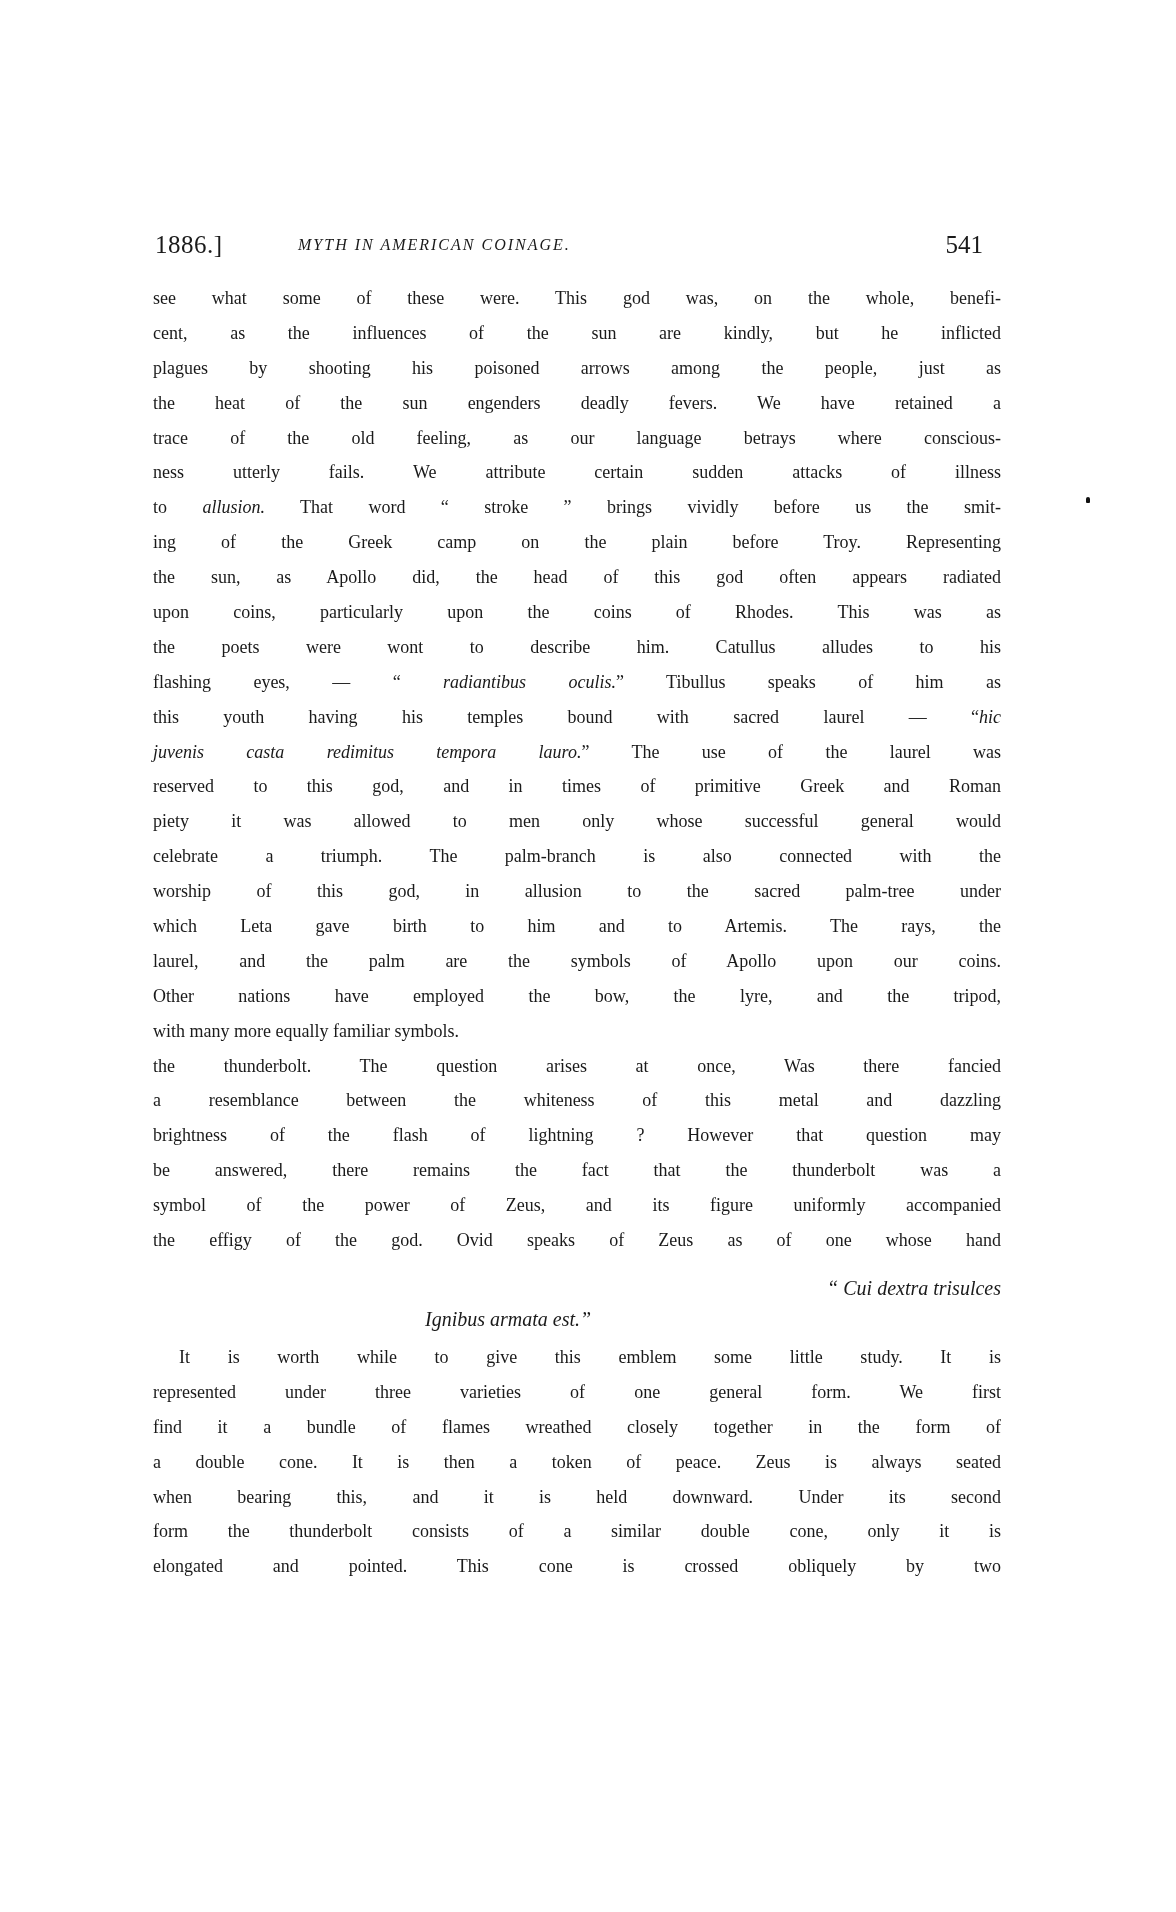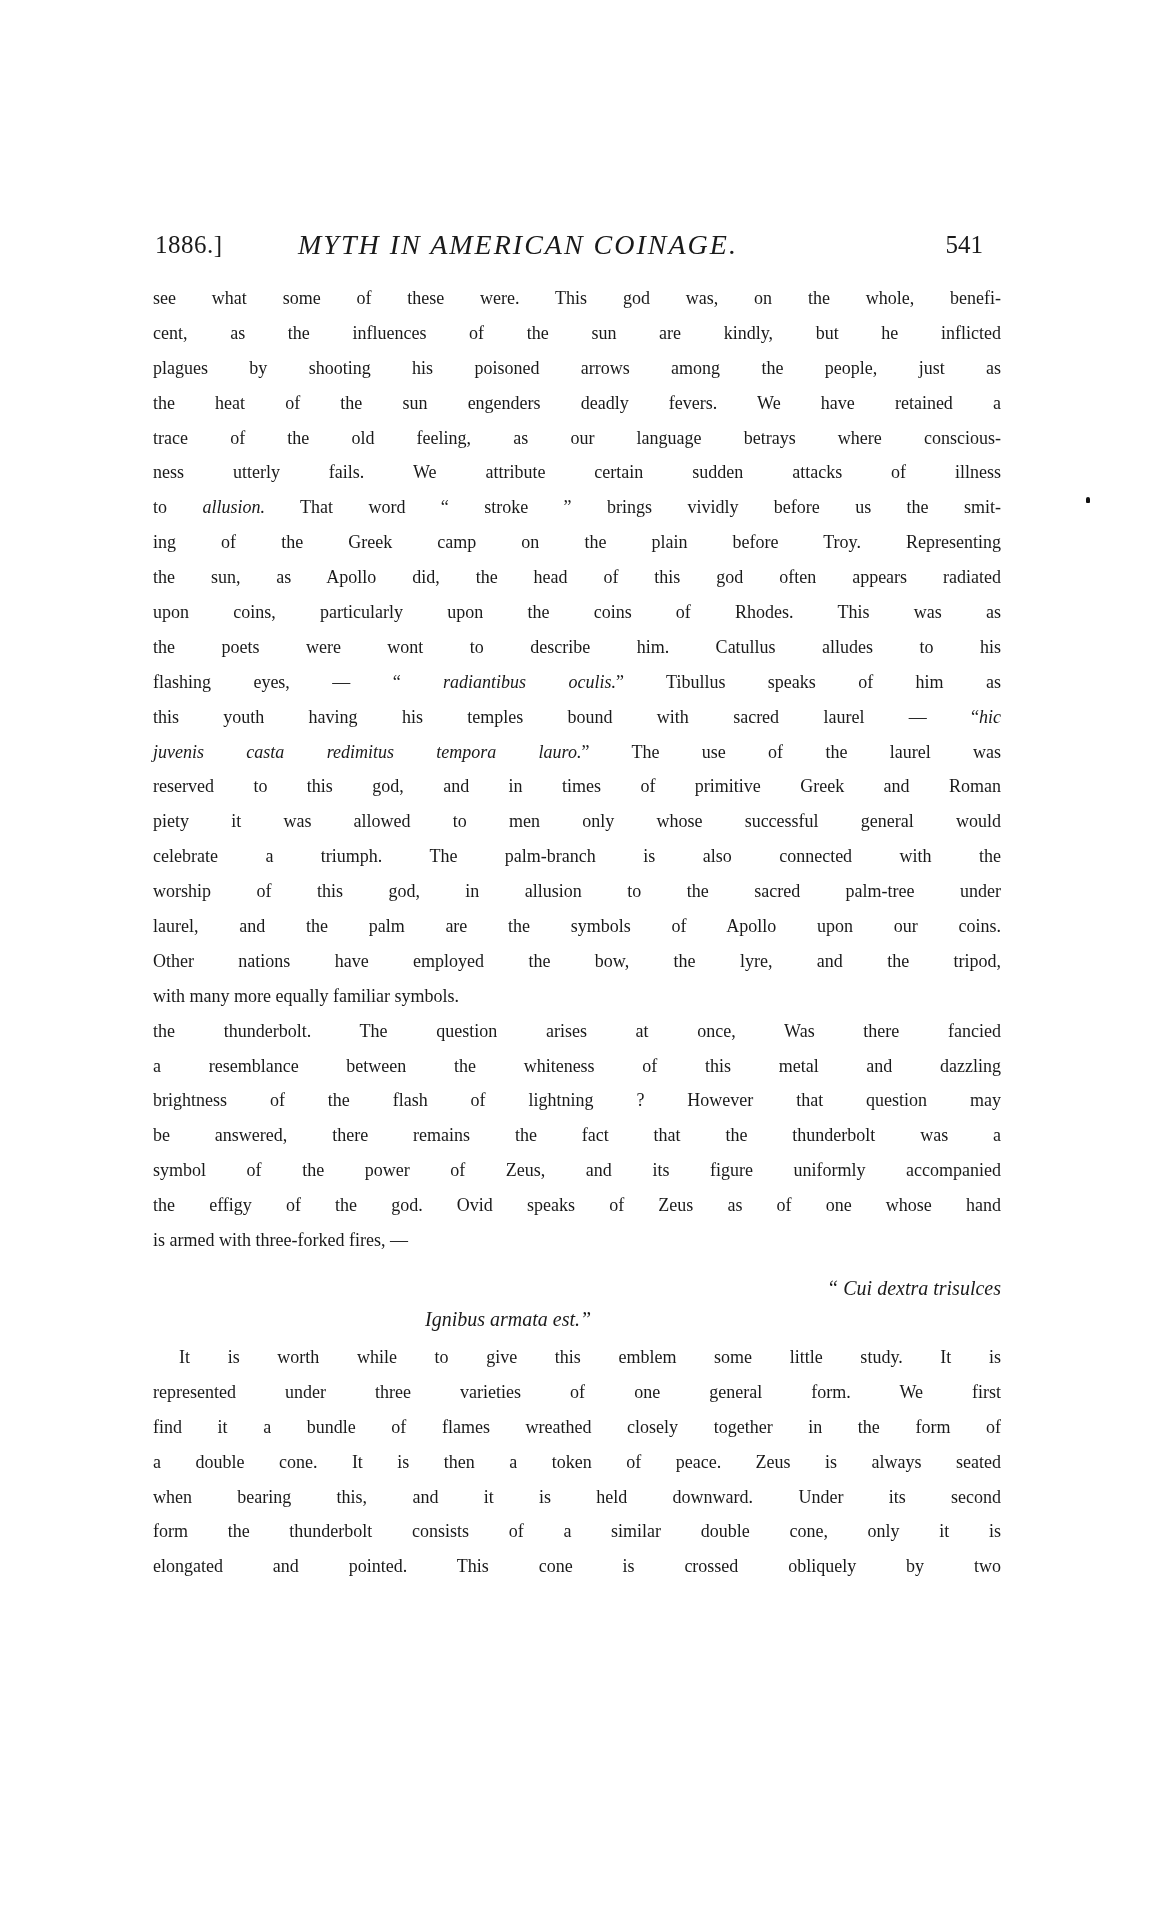--- a/index.html
+++ b/index.html
@@ -36,21 +36,21 @@
       left: 2px;
       top: 0;
       letter-spacing: 0.5px;
     }
     .rh-title {
       position: absolute;
       left: 145px;
       top: 0;
       font-style: italic;
       letter-spacing: 2px;
-      font-size: 28px;
+      font-size: 16px;
     }
     .rh-page {
       position: absolute;
       right: 18px;
       top: 0;
       margin-left: 45px;
     }
     .body-text {
       position: absolute;
       top: 281px;
@@ -126,32 +126,32 @@
         <span class="line">the sun, as Apollo did, the head of this god often appears radiated</span>
         <span class="line">upon coins, particularly upon the coins of Rhodes.  This was as</span>
         <span class="line">the poets were wont to describe him.  Catullus alludes to his</span>
         <span class="line">flashing eyes, — “ <i>radiantibus oculis.</i>”  Tibullus speaks of him as</span>
         <span class="line">this youth having his temples bound with sacred laurel — “<i>hic</i></span>
         <span class="line"><i>juvenis casta redimitus tempora lauro.</i>”  The use of the laurel was</span>
         <span class="line">reserved to this god, and in times of primitive Greek and Roman</span>
         <span class="line">piety it was allowed to men only whose successful general would</span>
         <span class="line">celebrate a triumph.  The palm-branch is also connected with the</span>
         <span class="line">worship of this god, in allusion to the sacred palm-tree under</span>
+        <span class="line">which Leta gave birth to him and to Artemis.  The rays, the</span>
         <span class="line">laurel, and the palm are the symbols of Apollo upon our coins.</span>
         <span class="line">Other nations have employed the bow, the lyre, and the tripod,</span>
         <span class="line last">with many more equally familiar symbols.</span>
       </div>
     <div>
         <span class="line">the thunderbolt.  The question arises at once, Was there fancied</span>
         <span class="line">a resemblance between the whiteness of this metal and dazzling</span>
         <span class="line">brightness of the flash of lightning ?  However that question may</span>
         <span class="line">be answered, there remains the fact that the thunderbolt was a</span>
         <span class="line">symbol of the power of Zeus, and its figure uniformly accompanied</span>
         <span class="line">the effigy of the god.  Ovid speaks of Zeus as of one whose hand</span>
-        <span class="line last">is armed with three-forked fires, —</span>
       </div>
     <div>
       <span class="verse verse-1">“ Cui dextra trisulces</span>
       <span class="verse verse-2">Ignibus armata est.”</span>
     </div>
     <div>
         <span class="line indent">It is worth while to give this emblem some little study.  It is</span>
         <span class="line">represented under three varieties of one general form.  We first</span>
         <span class="line">find it a bundle of flames wreathed closely together in the form of</span>
         <span class="line">a double cone.  It is then a token of peace.  Zeus is always seated</span>

